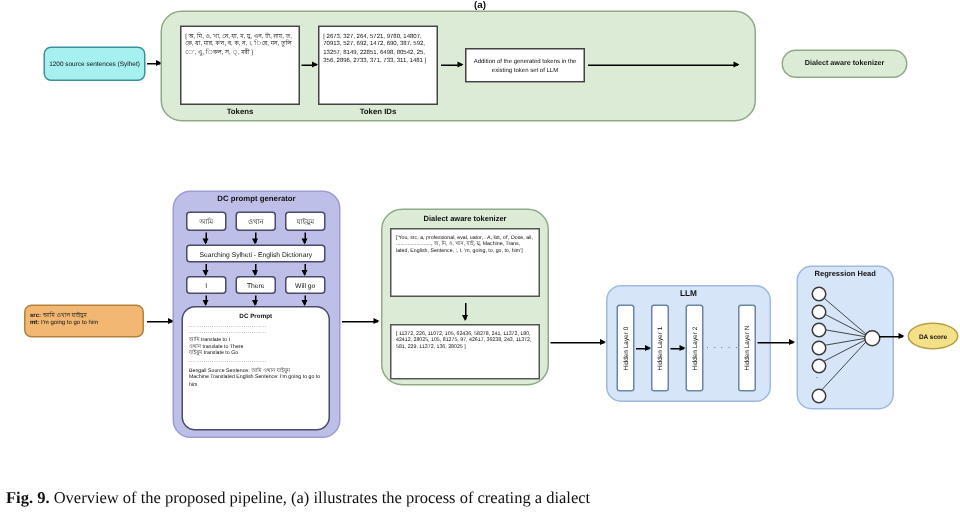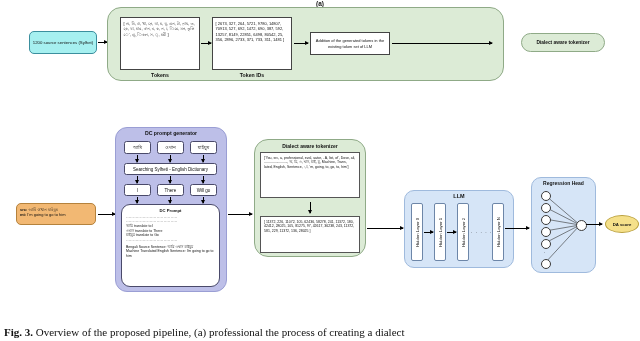--- a/index.html
+++ b/index.html
@@ -288,17 +288,17 @@
 
   <div id="out-neuron"></div>
 
   <div class="arrow" style="left:586px;top:224px;width:16px;"></div>
 
   <div class="box center" id="da-score">DA score</div>
 
   <div id="label-b">(b)</div>
 
   <div id="caption">
-    <b>Fig. 3.</b>
-    <span>Overview of the proposed pipeline, (a) professional the process of creating a dialect</span>
+    <b>Fig. 9.</b>
+    <span>Overview of the proposed pipeline, (a) illustrates the process of creating a dialect</span>
   </div>
 
 </div>
 
 </body></html>

